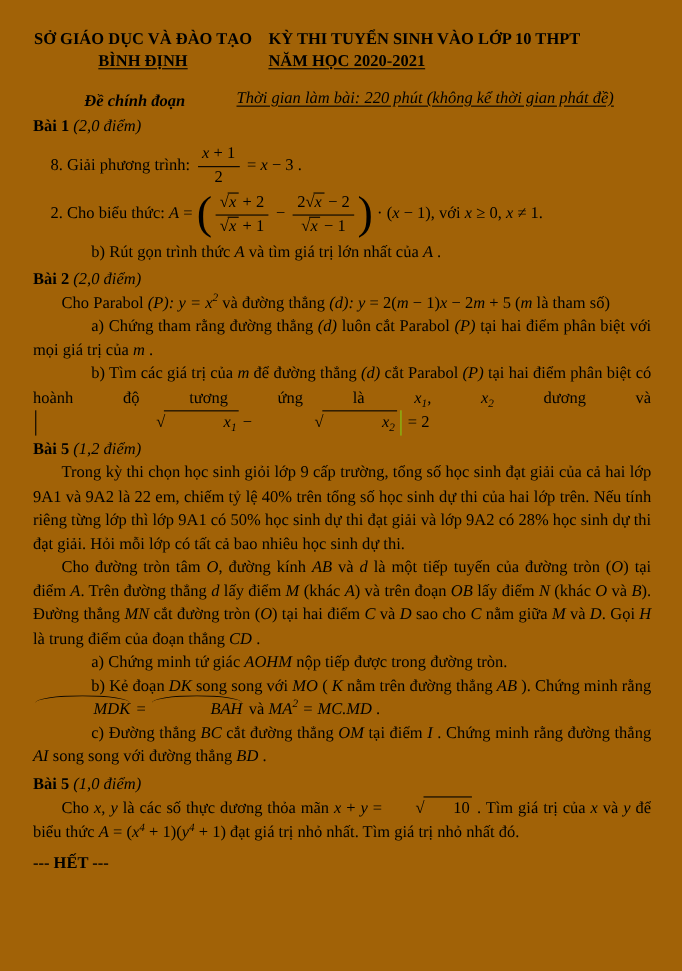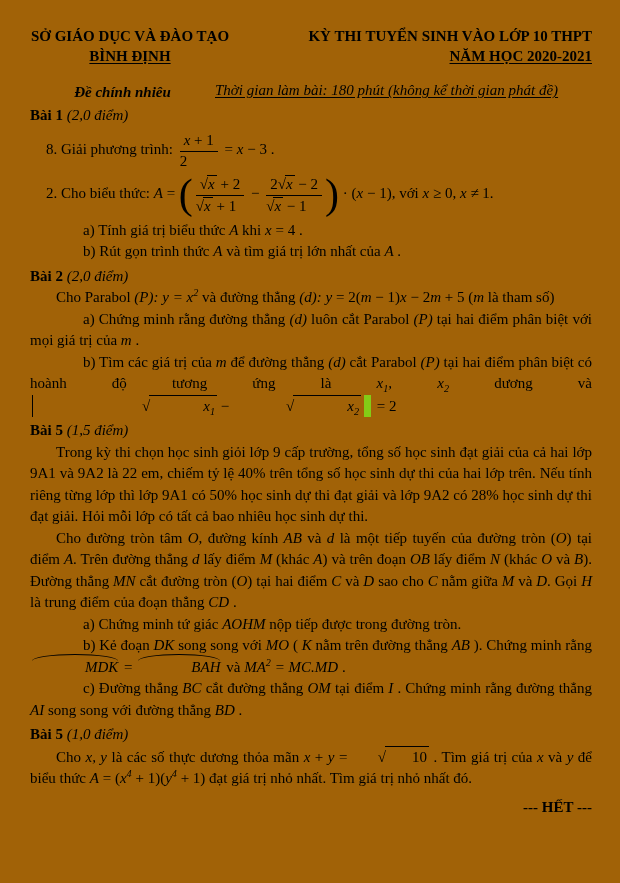--- a/index.html
+++ b/index.html
@@ -9,42 +9,42 @@
     font-family:"Liberation Serif","DejaVu Serif",serif;
     font-size:15px;line-height:21.5px;
     padding:26px 28px 0 30px;
   }
   .b{font-weight:bold}
   .i{font-style:italic}
   .bi{font-weight:bold;font-style:italic}
   .u{text-decoration:underline;text-underline-offset:2px}
   .hdr{display:flex;line-height:20px}
   .hdr-left{width:200px;text-align:center}
-  .hdr-right{flex:1;text-align:right;padding-left:14px}
+  .hdr-right{flex:1;text-align:left;padding-left:14px}
   .sub{display:flex;margin-top:15px;line-height:19px}
   .sub-left{width:185px;text-align:center;padding-top:2px}
   .sub-right{flex:1}
   .phead{margin-top:3px}
   .line{text-align:justify}
   .indp{text-indent:26px}
   .inda{text-indent:53px}
   .fline{padding-left:16px;text-align:left;margin:5px 0;line-height:normal}
-  .endline{text-align:right;font-weight:bold;margin-top:7px}
+  .endline{text-align:left;font-weight:bold;margin-top:7px}
   
   .mi{font-style:italic}
   .rm{font-style:normal}
   sup{font-size:68%;line-height:0;vertical-align:super;}
   sub{font-size:68%;line-height:0;vertical-align:sub;}
-  .frac{display:inline-block;vertical-align:middle;text-align:left;margin:0 3px}
+  .frac{display:inline-block;vertical-align:middle;text-align:center;margin:0 3px}
   .frac .fn{display:block;padding:0 4px 2px;border-bottom:1px solid #000}
   .frac .fd{display:block;padding-top:1px}
   .sqrt{display:inline-block;white-space:nowrap}
   .sqrt::before{content:"\221A";font-style:normal;letter-spacing:-1px}
   .sqrt .rad{display:inline-block;border-top:1px solid #000;padding:0 2px 0 1px}
-  .absb{display:inline-block;border-left:1px solid #000;border-right:7px solid #84cc16;padding:0 3px;margin:0 2px}
+  .absb{display:inline-block;border-left:1px solid #000;border-right:1px solid #84cc16;padding:0 3px;margin:0 2px}
   .bigp{font-size:280%;font-weight:400;vertical-align:middle;line-height:0.8;display:inline-block}
   .arc{position:relative;display:inline-block;font-style:italic;margin:0 2px}
   .arc::before{content:"";position:absolute;left:0;right:0;top:-3px;height:6px;
     border-top:1.3px solid #000;border-radius:50% 50% 0 0 / 100% 100% 0 0}
 </style>
 </head>
 <body>
 
 <div class="page">
 
@@ -53,43 +53,42 @@
       <div class="b">SỞ GIÁO DỤC VÀ ĐÀO TẠO</div>
       <div class="b u">BÌNH ĐỊNH</div>
     </div>
     <div class="hdr-right">
       <div class="b">KỲ THI TUYỂN SINH VÀO LỚP 10 THPT</div>
       <div class="b u">NĂM HỌC 2020-2021</div>
     </div>
   </div>
 
   <div class="sub">
-    <div class="sub-left bi">Đề chính nhiêu</div>
+    <div class="sub-left bi">Đề chính đoạn</div>
     <div class="sub-right">
-      <div class="i u">Thời gian làm bài: 180 phút (không kể thời gian phát đề)</div>
+      <div class="i u">Thời gian làm bài: 220 phút (không kể thời gian phát đề)</div>
     </div>
   </div>
 
   <div class="prob">
     <div class="phead"><span class="b">Bài 1</span> <span class="i">(2,0 điểm)</span></div>
     <div class="line fline"><span class="rm">8. Giải phương trình: </span><span class="frac"><span class="fn"><span class="mi">x</span><span class="rm"> + 1</span></span><span class="fd"><span class="rm">2</span></span></span><span class="rm"> = </span><span class="mi">x</span><span class="rm"> − 3 .</span></div>
     <div class="line fline"><span class="rm">2. Cho biểu thức: </span><span class="mi">A</span><span class="rm"> = </span><span class="bigp">(</span><span class="frac"><span class="fn"><span class="sqrt"><span class="rad"><span class="mi">x</span></span></span><span class="rm"> + 2</span></span><span class="fd"><span class="sqrt"><span class="rad"><span class="mi">x</span></span></span><span class="rm"> + 1</span></span></span><span class="rm"> − </span><span class="frac"><span class="fn"><span class="rm">2</span><span class="sqrt"><span class="rad"><span class="mi">x</span></span></span><span class="rm"> − 2</span></span><span class="fd"><span class="sqrt"><span class="rad"><span class="mi">x</span></span></span><span class="rm"> − 1</span></span></span><span class="bigp">)</span><span class="rm"> · (</span><span class="mi">x</span><span class="rm"> − 1), với </span><span class="mi">x</span><span class="rm"> ≥ 0, </span><span class="mi">x</span><span class="rm"> ≠ 1.</span></div>
-    <div class="line inda"><span class="rm">a) Tính giá trị biểu thức </span><span class="mi">A</span><span class="rm"> khi </span><span class="mi">x</span><span class="rm"> = 4 .</span></div>
     <div class="line inda"><span class="rm">b) Rút gọn trình thức </span><span class="mi">A</span><span class="rm"> và tìm giá trị lớn nhất của </span><span class="mi">A</span><span class="rm"> .</span></div>
   </div>
 
   <div class="prob">
     <div class="phead"><span class="b">Bài 2</span> <span class="i">(2,0 điểm)</span></div>
     <div class="line indp"><span class="rm">Cho Parabol </span><span class="mi">(P): y = x</span><sup class="mi">2</sup><span class="rm"> và đường thẳng </span><span class="mi">(d): y</span><span class="rm"> = 2(</span><span class="mi">m</span><span class="rm"> − 1)</span><span class="mi">x</span><span class="rm"> − 2</span><span class="mi">m</span><span class="rm"> + 5 (</span><span class="mi">m</span><span class="rm"> là tham số)</span></div>
-    <div class="line inda"><span class="rm">a) Chứng minh rằng đường thẳng </span><span class="mi">(d)</span><span class="rm"> luôn cắt Parabol </span><span class="mi">(P)</span><span class="rm"> tại hai điểm phân biệt với mọi giá trị của </span><span class="mi">m</span><span class="rm"> .</span></div>
+    <div class="line inda"><span class="rm">a) Chứng tham rằng đường thẳng </span><span class="mi">(d)</span><span class="rm"> luôn cắt Parabol </span><span class="mi">(P)</span><span class="rm"> tại hai điểm phân biệt với mọi giá trị của </span><span class="mi">m</span><span class="rm"> .</span></div>
     <div class="line inda"><span class="rm">b) Tìm các giá trị của </span><span class="mi">m</span><span class="rm"> để đường thẳng </span><span class="mi">(d)</span><span class="rm"> cắt Parabol </span><span class="mi">(P)</span><span class="rm"> tại hai điểm phân biệt có hoành độ tương ứng là </span><span class="mi">x</span><sub class="mi">1</sub><span class="mi">, x</span><sub class="mi">2</sub><span class="rm"> dương và </span><span class="absb"><span class="sqrt"><span class="rad"><span class="mi">x</span><sub class="mi">1</sub></span></span><span class="rm"> − </span><span class="sqrt"><span class="rad"><span class="mi">x</span><sub class="mi">2</sub></span></span></span><span class="rm"> = 2</span></div>
   </div>
 
   <div class="prob">
-    <div class="phead"><span class="b">Bài 5</span> <span class="i">(1,5 điểm)</span></div>
+    <div class="phead"><span class="b">Bài 5</span> <span class="i">(1,2 điểm)</span></div>
     <div class="line indp"><span class="rm">Trong kỳ thi chọn học sinh giỏi lớp 9 cấp trường, tổng số học sinh đạt giải của cả hai lớp 9A1 và 9A2 là 22 em, chiếm tỷ lệ 40% trên tổng số học sinh dự thi của hai lớp trên. Nếu tính riêng từng lớp thì lớp 9A1 có 50% học sinh dự thi đạt giải và lớp 9A2 có 28% học sinh dự thi đạt giải. Hỏi mỗi lớp có tất cả bao nhiêu học sinh dự thi.</span></div>
   </div>
 
   <div class="prob">
     <div class="line indp"><span class="rm">Cho đường tròn tâm </span><span class="mi">O</span><span class="rm">, đường kính </span><span class="mi">AB</span><span class="rm"> và </span><span class="mi">d</span><span class="rm"> là một tiếp tuyến của đường tròn (</span><span class="mi">O</span><span class="rm">) tại điểm </span><span class="mi">A</span><span class="rm">. Trên đường thẳng </span><span class="mi">d</span><span class="rm"> lấy điểm </span><span class="mi">M</span><span class="rm"> (khác </span><span class="mi">A</span><span class="rm">) và trên đoạn </span><span class="mi">OB</span><span class="rm"> lấy điểm </span><span class="mi">N</span><span class="rm"> (khác </span><span class="mi">O</span><span class="rm"> và </span><span class="mi">B</span><span class="rm">). Đường thẳng </span><span class="mi">MN</span><span class="rm"> cắt đường tròn (</span><span class="mi">O</span><span class="rm">) tại hai điểm </span><span class="mi">C</span><span class="rm"> và </span><span class="mi">D</span><span class="rm"> sao cho </span><span class="mi">C</span><span class="rm"> nằm giữa </span><span class="mi">M</span><span class="rm"> và </span><span class="mi">D</span><span class="rm">. Gọi </span><span class="mi">H</span><span class="rm"> là trung điểm của đoạn thẳng </span><span class="mi">CD</span><span class="rm"> .</span></div>
     <div class="line inda"><span class="rm">a) Chứng minh tứ giác </span><span class="mi">AOHM</span><span class="rm"> nộp tiếp được trong đường tròn.</span></div>
     <div class="line inda"><span class="rm">b) Kẻ đoạn </span><span class="mi">DK</span><span class="rm"> song song với </span><span class="mi">MO</span><span class="rm"> ( </span><span class="mi">K</span><span class="rm"> nằm trên đường thẳng </span><span class="mi">AB</span><span class="rm"> ). Chứng minh rằng </span><span class="arc">MDK</span><span class="rm"> = </span><span class="arc">BAH</span><span class="rm"> và </span><span class="mi">MA</span><sup class="mi">2</sup><span class="mi"> = MC.MD</span><span class="rm"> .</span></div>
     <div class="line inda"><span class="rm">c) Đường thẳng </span><span class="mi">BC</span><span class="rm"> cắt đường thẳng </span><span class="mi">OM</span><span class="rm"> tại điểm </span><span class="mi">I</span><span class="rm"> . Chứng minh rằng đường thẳng </span><span class="mi">AI</span><span class="rm"> song song với đường thẳng </span><span class="mi">BD</span><span class="rm"> .</span></div>
   </div>
 

